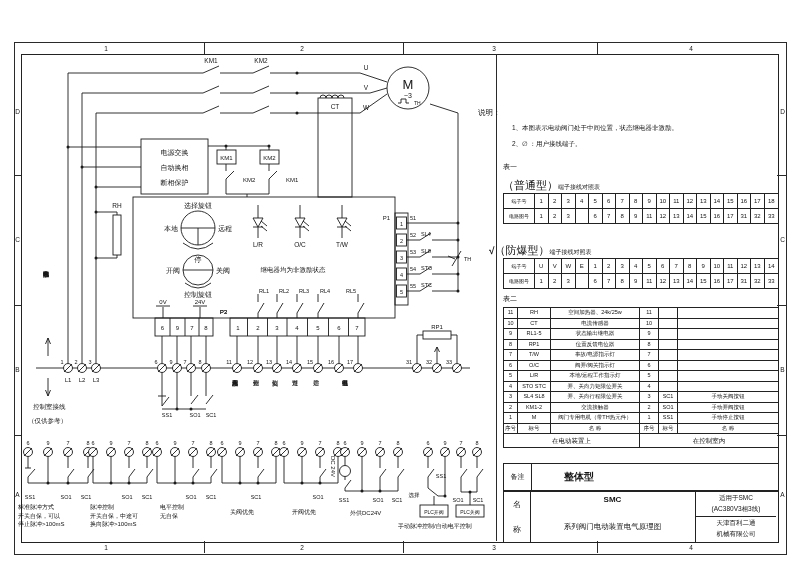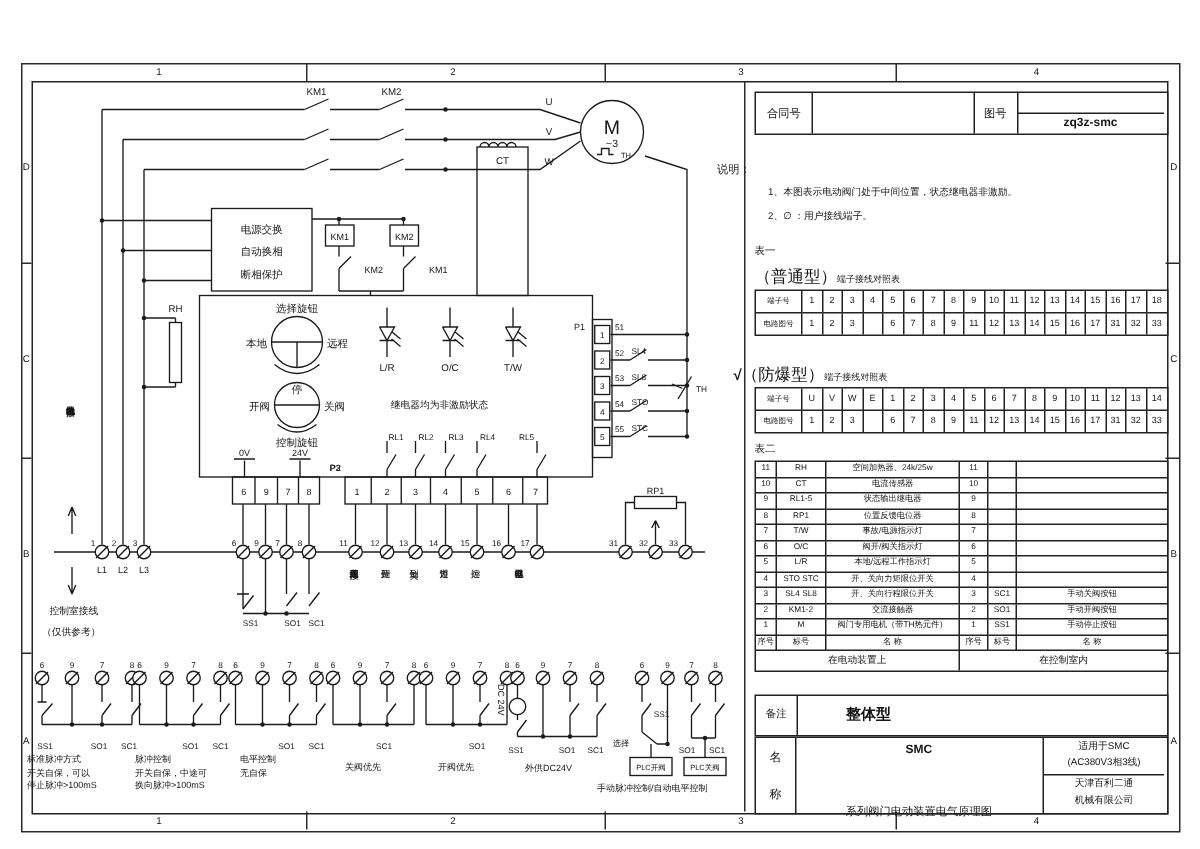--- a/index.html
+++ b/index.html
@@ -399,27 +399,20 @@
   <div class="abs cap" style="left:292px;top:508px">
       <div>开阀优先</div>
     </div>
   <div class="abs cap" style="left:350px;top:509px">
       <div>外供DC24V</div>
     </div>
   <div class="abs cap" style="left:398px;top:522px">
       <div>手动脉冲控制/自动电平控制</div>
     </div>
 
-  <div class="abs" style="left:503px;top:61px;width:274px;height:27px;border:1.2px solid #222">
-    <div class="abs" style="left:0;top:0;width:37px;height:27px;border-right:1px solid #222;font-size:7.5px;text-align:center;line-height:27px">合同号</div>
-    <div class="abs" style="left:37px;top:0;width:108px;height:27px;border-right:1px solid #222"></div>
-    <div class="abs" style="left:145px;top:0;width:29px;height:27px;border-right:1px solid #222;font-size:7.5px;text-align:center;line-height:27px">图号</div>
-    <div class="abs" style="left:174px;top:0;width:98px;height:13px;border-bottom:1px solid #222"></div>
-    <div class="abs" style="left:174px;top:13px;width:98px;height:14px;font-size:8px;font-weight:bold;text-align:center;line-height:14px">zq3z-smc</div>
-  </div>
 
   <div class="abs" style="left:478px;top:108px;font-size:7.5px">说明：</div>
   <div class="abs" style="left:512px;top:124px;width:262px;font-size:6.5px">1、本图表示电动阀门处于中间位置，状态继电器非激励。</div>
   <div class="abs" style="left:512px;top:140px;width:262px;font-size:6.5px">2、∅ ：用户接线端子。</div>
 
   <div class="abs" style="left:503px;top:162px;font-size:7px">表一</div>
   <div class="abs" style="left:503px;top:175px;white-space:nowrap">
     <span class="big">（普通型）</span><span class="sub">端子接线对照表</span>
   </div>
   <div class="abs tbox" style="left:503px;top:193px;width:274px">
@@ -622,21 +615,21 @@
     <div class="abs" style="left:0;top:0;width:27px;height:26px;border-right:1px solid #222;font-size:7px;text-align:center;line-height:26px">备注</div>
     <div class="abs" style="left:60px;top:0;height:26px;font-size:10px;font-weight:bold;line-height:26px">整体型</div>
   </div>
 
   <div class="abs" style="left:503px;top:491px;width:274px;height:50px;border:1.8px solid #222">
     <div class="abs" style="left:0;top:0;width:26px;height:100%;border-right:1px solid #222;font-size:8px;display:flex;flex-direction:column;justify-content:space-around;align-items:center">
       <span>名</span>
         <span>称</span>
     </div>
     <div class="abs" style="left:26px;top:3px;width:165px;text-align:center;font-size:8px;font-weight:bold">SMC</div>
-    <div class="abs" style="left:26px;top:44px;width:165px;text-align:center;font-size:7.5px">系列阀门电动装置电气原理图</div>
+    <div class="abs" style="left:26px;top:30px;width:165px;text-align:center;font-size:7.5px">系列阀门电动装置电气原理图</div>
     <div class="abs" style="left:191px;top:0;width:1px;height:100%;background:#222"></div>
     <div class="abs" style="left:192px;top:0;width:80px;height:24px;border-bottom:1px solid #222;text-align:center;font-size:6.5px;line-height:11px">
       <div>适用于SMC</div>
         <div>(AC380V3相3线)</div>
     </div>
     <div class="abs" style="left:192px;top:25px;width:80px;height:24px;text-align:center;font-size:6.5px;line-height:11px">
       <div>天津百利二通</div>
         <div>机械有限公司</div>
     </div>
   </div>

